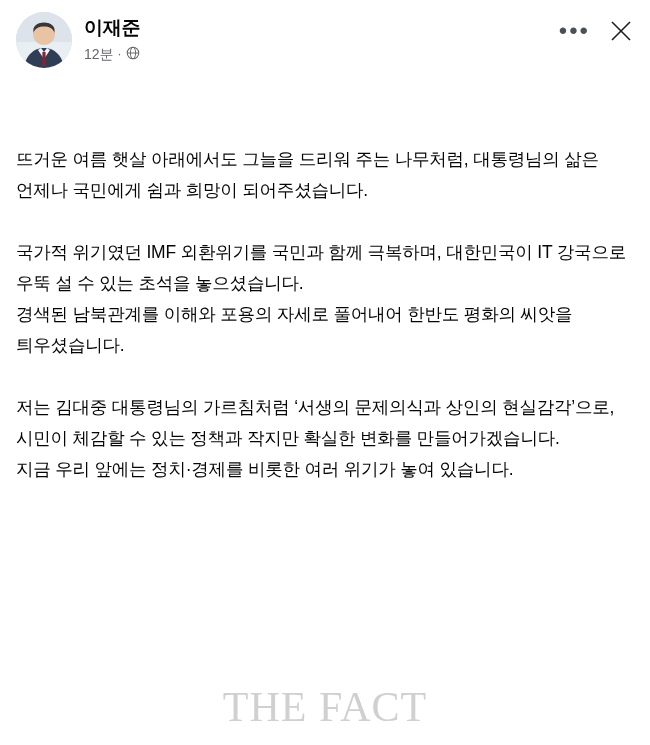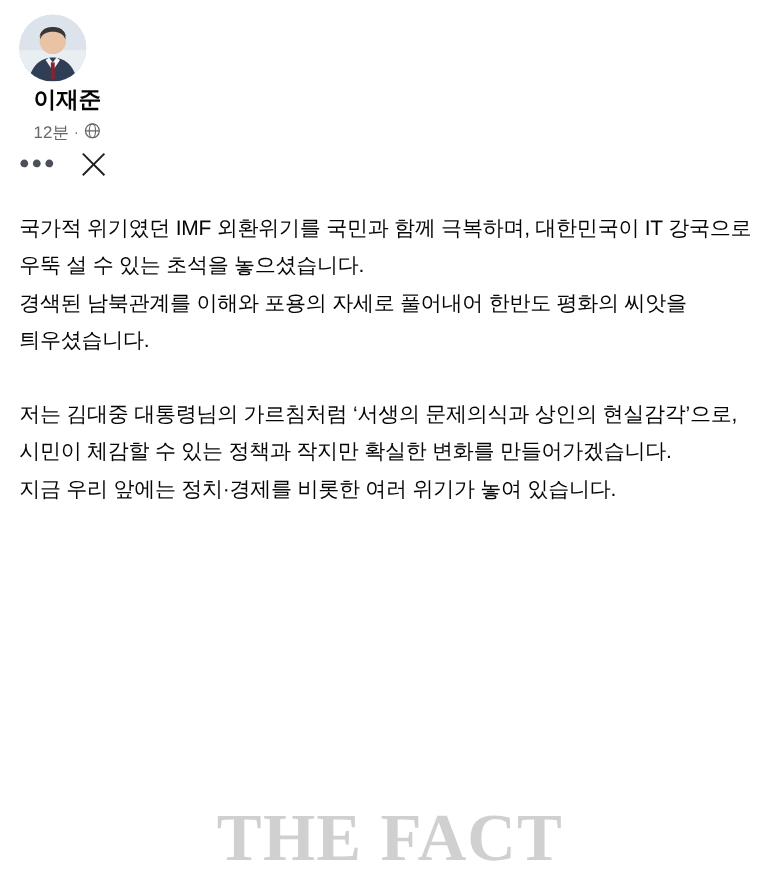--- a/index.html
+++ b/index.html
@@ -21,21 +21,20 @@
     box-sizing: border-box;
     position: relative;
     background: #ffffff;
   }
   .post-header {
     display: flex;
     align-items: flex-start;
     padding: 12px 16px 6px 16px;
     box-sizing: border-box;
     height: 78px;
-    flex-direction: column;
   }
   .avatar {
     width: 56px;
     height: 56px;
     border-radius: 50%;
     overflow: hidden;
     flex: 0 0 56px;
     background: #dfe3ee;
     position: relative;
   }
@@ -128,22 +127,22 @@
   .watermark {
     position: absolute;
     left: 0;
     right: 0;
     bottom: 14px;
     text-align: center;
     pointer-events: none;
   }
   .watermark-text {
     font-family: "Liberation Serif", "DejaVu Serif", serif;
-    font-size: 56px;
-    font-weight: bold;
+    font-size: 42px;
+    font-weight: normal;
     letter-spacing: 1px;
     color: rgba(120,120,120,0.35);
     text-shadow: 0 1px 0 rgba(255,255,255,0.5);
     text-align: center;
   }
 </style>
 </head>
 <body>
 
 <div class="post">
@@ -185,20 +184,21 @@
           <line x1="3" y1="3" x2="21" y2="21" stroke="#1c1e21" stroke-width="1.6"></line>
           <line x1="21" y1="3" x2="3" y2="21" stroke="#1c1e21" stroke-width="1.6"></line>
         </svg>
       </div>
     </div>
   </div>
 
   <div class="post-body">
     <div class="blank"></div>
     <div class="blank"></div>
+    <p class="para">뜨거운 여름 햇살 아래에서도 그늘을 드리워 주는 나무처럼, 대통령님의 삶은 언제나 국민에게 쉼과 희망이 되어주셨습니다.</p>
     <div class="blank"></div>
     <p class="para">국가적 위기였던 IMF 외환위기를 국민과 함께 극복하며, 대한민국이 IT 강국으로 우뚝 설 수 있는 초석을 놓으셨습니다.</p>
     <p class="para">경색된 남북관계를 이해와 포용의 자세로 풀어내어 한반도 평화의 씨앗을 틔우셨습니다.</p>
     <div class="blank"></div>
     <p class="para">저는 김대중 대통령님의 가르침처럼 ‘서생의 문제의식과 상인의 현실감각’으로, 시민이 체감할 수 있는 정책과 작지만 확실한 변화를 만들어가겠습니다.</p>
     <p class="para">지금 우리 앞에는 정치·경제를 비롯한 여러 위기가 놓여 있습니다.</p>
     <div class="blank"></div>
   </div>
 
   <div class="watermark">

